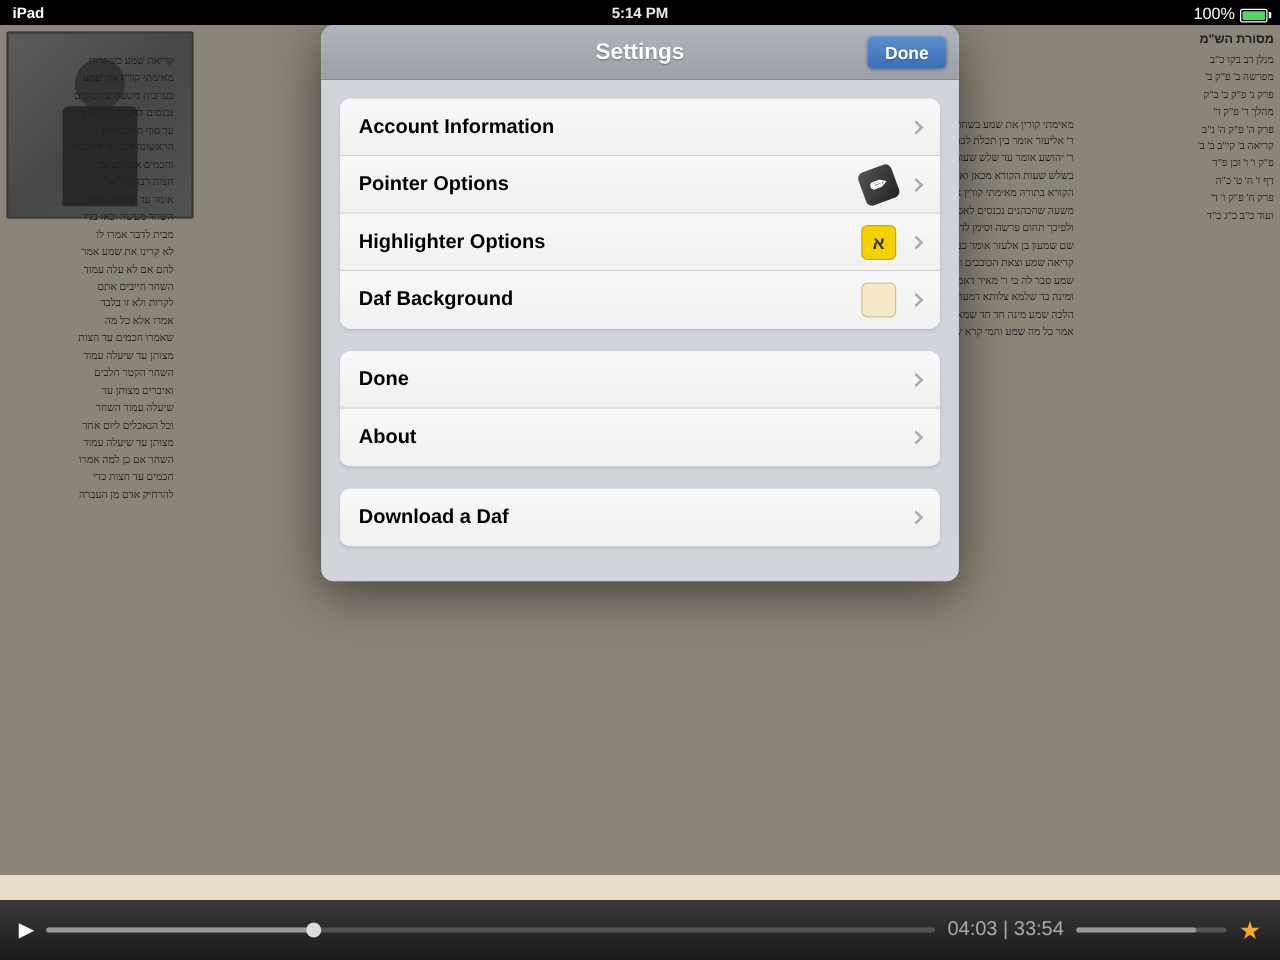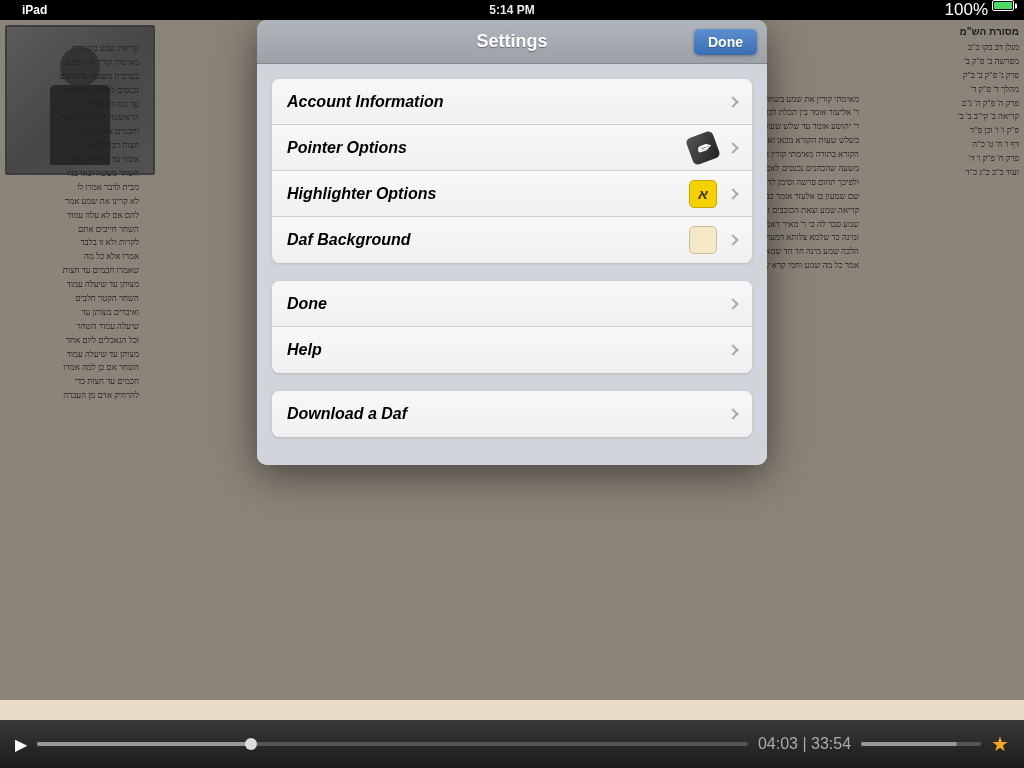--- a/index.html
+++ b/index.html
@@ -23,35 +23,34 @@
       justify-content: space-between;
       padding: 0 10px;
       position: absolute;
       top: 0;
       z-index: 100;
     }
     .status-bar-left {
       color: #fff;
       font-size: 12px;
       font-weight: bold;
-      margin-left: 12px;
     }
     .status-bar-center {
       color: #fff;
       font-size: 12px;
       font-weight: bold;
       position: absolute;
       left: 50%;
       transform: translateX(-50%);
     }
     .status-bar-right {
       color: #fff;
-      font-size: 17px;
-      display: flex;
-      align-items: flex-start;
+      font-size: 13px;
+      display: flex;
+      align-items: flex-end;
       gap: 4px;
     }
     .battery-icon {
       width: 22px;
       height: 11px;
       border: 1.5px solid #fff;
       border-radius: 2px;
       position: relative;
       display: inline-flex;
       align-items: center;
@@ -235,21 +234,20 @@
       font-weight: bold;
       cursor: pointer;
       text-shadow: 0 1px 1px rgba(0,0,0,0.3);
       box-shadow: 0 1px 3px rgba(0,0,0,0.3);
     }
 
     
     .settings-body {
       padding: 15px 15px 10px;
       background: #d1d5db;
-      font-style: italic;
     }
 
     
     .settings-group {
       background: #fff;
       border-radius: 8px;
       overflow: hidden;
       margin-bottom: 18px;
       box-shadow: 0 1px 3px rgba(0,0,0,0.15);
     }
@@ -532,21 +530,21 @@
     <div class="settings-group">
 
       <div class="settings-row">
         <span class="row-label">Done</span>
         <div class="row-accessory">
           <div class="chevron"></div>
         </div>
       </div>
 
       <div class="settings-row">
-        <span class="row-label">Help</span>
+        <span class="row-label">About</span>
         <div class="row-accessory">
           <div class="chevron"></div>
         </div>
       </div>
 
     </div>
 
     <div class="settings-group">
 
       <div class="settings-row">

